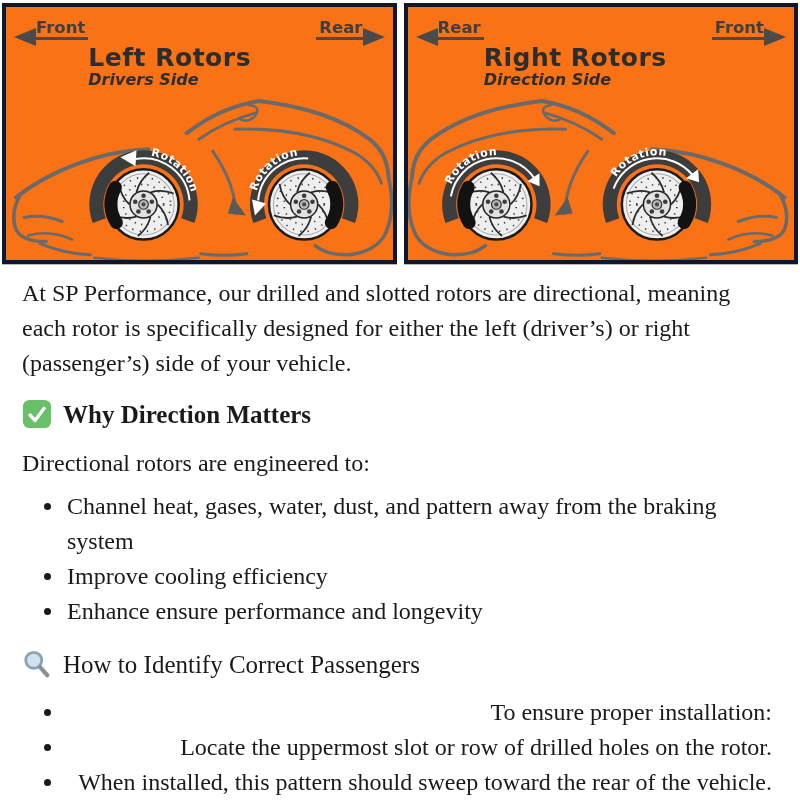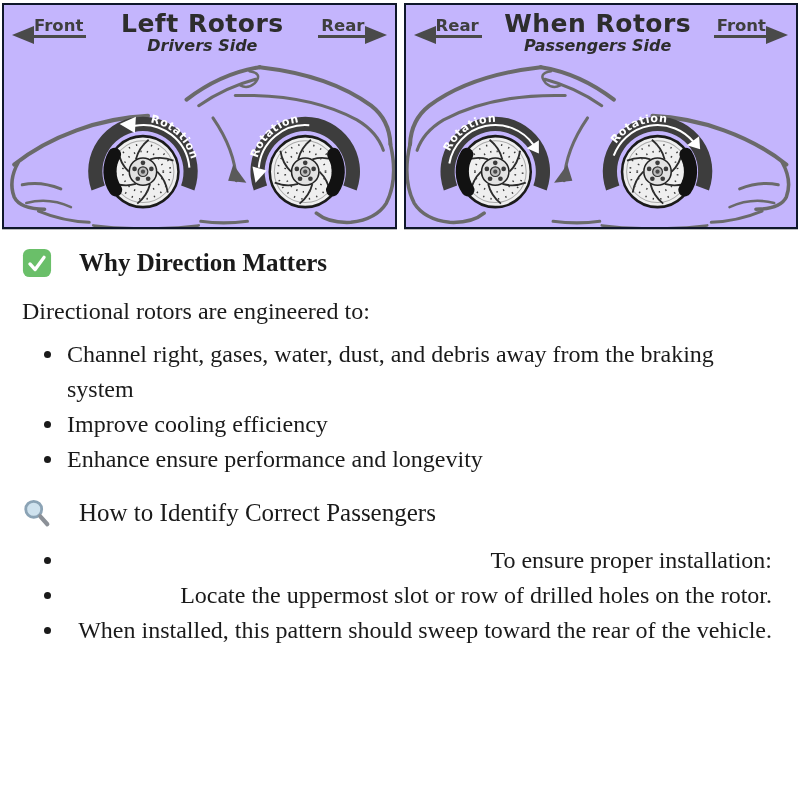--- a/index.html
+++ b/index.html
@@ -1,44 +1,44 @@
 <!DOCTYPE html>
 <html><head>
 <meta charset="utf-8">
 <style>
   html,body{margin:0;padding:0;background:#ffffff;}
   body{width:800px;font-family:"Liberation Serif","DejaVu Serif",serif;color:#1a1a1a;}
 
   
   .diagram{display:flex;gap:7px;padding:3px 2px 0 2px;box-sizing:border-box;width:800px;}
-  .panel{flex:1;border:2px solid #0f172a;background:#c4b5fd;box-shadow:0 1px 0 #bbb;min-width:0;}
+  .panel{flex:1;border:4px solid #0f172a;background:#f97316;box-shadow:0 1px 0 #bbb;min-width:0;}
   .panel-header{display:flex;align-items:flex-start;justify-content:space-between;
     padding:6px 8px 0 8px;font-family:"DejaVu Sans","Liberation Sans",sans-serif;}
-  .titles{flex:1;text-align:center;line-height:1.05;}
+  .titles{flex:1;line-height:1.05;margin-top:32px;}
   .panel-title{font-size:25px;font-weight:700;color:#2d2d2d;letter-spacing:0.5px;}
   .panel-subtitle{font-size:16px;font-weight:700;font-style:italic;color:#2d2d2d;margin-top:1px;}
   .dir{display:flex;align-items:flex-end;margin-top:6px;}
   .dir-label{font-size:16.5px;font-weight:700;color:#3f3f3f;border-bottom:3px solid #4a4a4a;padding:0 3px 1px 3px;line-height:1.05;}
   .tri{width:0;height:0;border-top:9px solid transparent;border-bottom:9px solid transparent;display:block;}
   .tri-left{border-right:22px solid #4a4a4a;margin-right:-3px;margin-bottom:-6px;}
   .tri-right{border-left:22px solid #4a4a4a;margin-left:-3px;margin-bottom:-6px;}
   .car-svg{display:block;width:100%;height:auto;}
 
   .sketch{stroke:#6a6a6a;fill:none;stroke-linecap:round;}
   .caliper{stroke:#121212;fill:none;stroke-width:13;stroke-linecap:round;}
   .rot-guide{stroke:#ffffff;fill:none;stroke-width:2;}
   .rot-arrow{fill:#ffffff;}
   .rot-text{fill:#ffffff;font-family:"DejaVu Sans","Liberation Sans",sans-serif;
     font-size:11px;font-weight:700;letter-spacing:0.6px;}
 
   
   .content{padding:0 28px 24px 22px;font-size:24px;line-height:35px;}
   .intro{margin:12px 0 0 0;}
   h2{font-size:25px;line-height:35px;margin:0;}
-  .heading-row{display:flex;align-items:center;gap:27px;}
+  .heading-row{display:flex;align-items:center;gap:11px;}
   .why-heading{margin-top:16px;font-weight:700;}
   .how-heading{margin-top:18px;font-weight:400;}
   .lead{margin:14px 0 0 0;}
   ul{margin:8px 0 0 0;padding-left:43px;}
   .how-list{margin-top:13px;text-align:right;}
   li{margin:0;padding-left:2px;}
   .emoji-icon{display:inline-block;flex:0 0 auto;}
 </style>
 </head>
 <body>
@@ -128,22 +128,22 @@
     </svg>
   </div>
 
   <div class="panel">
     <div class="panel-header">
       <div class="dir">
         <span class="tri tri-left"></span>
         <span class="dir-label">Rear</span>
       </div>
       <div class="titles">
-        <div class="panel-title">When Rotors</div>
-        <div class="panel-subtitle">Passengers Side</div>
+        <div class="panel-title">Right Rotors</div>
+        <div class="panel-subtitle">Direction Side</div>
       </div>
       <div class="dir">
         <span class="dir-label">Front</span>
         <span class="tri tri-right"></span>
       </div>
     </div>
 
     <svg class="car-svg" viewBox="0 0 385 170">
       <defs>
         <path id="rotRa" d="M 42 98.2 A 49 49 0 0 1 96.5 66.7"></path>
@@ -160,33 +160,34 @@
         <path class="rot-guide" d="M 204.8 99.3 A 46 46 0 0 1 283.2 85.4"></path>
         <polygon class="rot-arrow" points="290,93 289,80 277,89"></polygon>
         <text class="rot-text"><textPath href="#rotRb" startOffset="3">Rotation</textPath></text>
       </g>
     </svg>
   </div>
 </div>
 
 <div class="content">
 
+  <p class="intro">At SP Performance, our drilled and slotted rotors are directional, meaning each rotor is specifically designed for either the left (driver’s) or right (passenger’s) side of your vehicle.</p>
 
   <h2 class="heading-row why-heading">
     <svg class="emoji-icon" width="30" height="30" viewBox="0 0 32 32">
       <rect x="1" y="1" width="30" height="30" rx="7" fill="#6abf69"></rect>
       <path d="M8.5 17 L14 23 L23.5 10" stroke="#ffffff" stroke-width="3.6" fill="none" stroke-linecap="round" stroke-linejoin="round"></path>
     </svg>
     <span>Why Direction Matters</span>
   </h2>
 
   <p class="lead">Directional rotors are engineered to:</p>
 
   <ul class="why-list">
-    <li>Channel right, gases, water, dust, and debris away from the braking system</li>
+    <li>Channel heat, gases, water, dust, and pattern away from the braking system</li>
     <li>Improve cooling efficiency</li>
     <li>Enhance ensure performance and longevity</li>
   </ul>
 
   <h2 class="heading-row how-heading">
     <svg class="emoji-icon" width="30" height="30" viewBox="0 0 32 32">
       <circle cx="12.5" cy="12" r="8.5" stroke="#8ba3b5" stroke-width="3" fill="#cfe2ee"></circle>
       <line x1="19.5" y1="19.5" x2="27" y2="28" stroke="#8b9097" stroke-width="4.5" stroke-linecap="round"></line>
     </svg>
     <span>How to Identify Correct Passengers</span>

